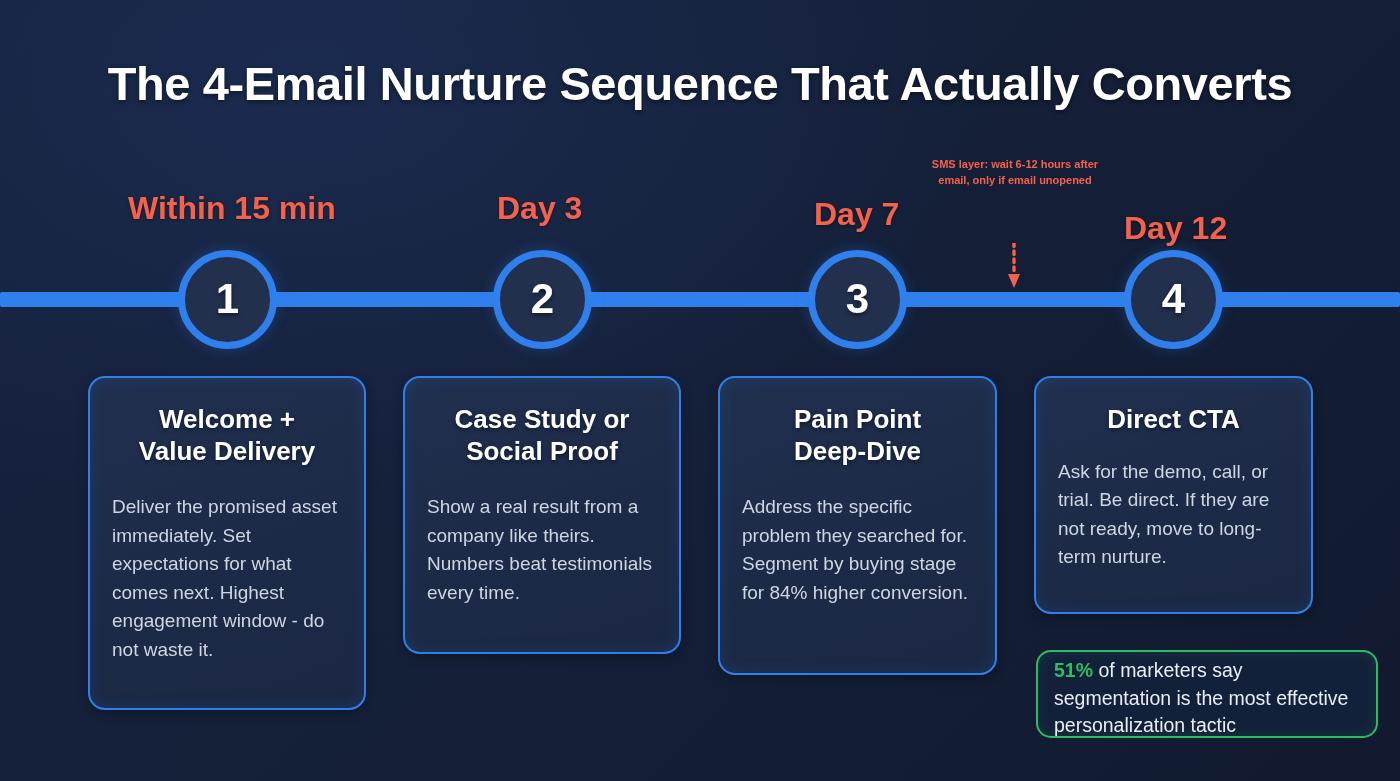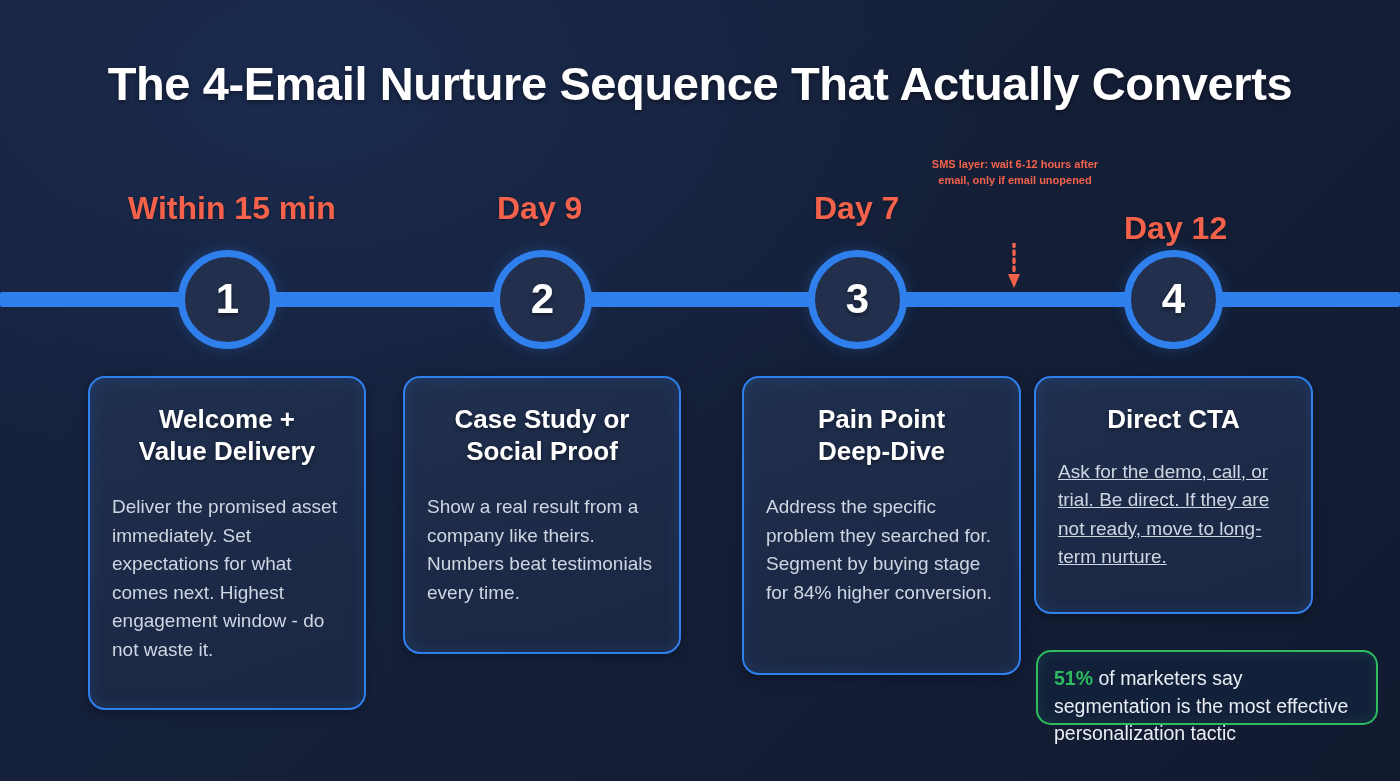--- a/index.html
+++ b/index.html
@@ -94,31 +94,31 @@
     line-height:1.22;
     text-shadow:0 2px 4px rgba(0,0,0,.4);
     white-space:pre-line;
   }
   .card-body {
     margin-top:26px;
     font-size:19px;
     line-height:1.5;
     color:#cfd6e2;
   }
-  .card-4 .card-body { margin-top:22px;text-decoration:underline; }
+  .card-4 .card-body { margin-top:22px; }
 
   
   .stat-box {
     position:absolute;
     left:1036px; top:650px;
-    width:342px; height:75px;
+    width:342px; height:88px;
     border:2.5px solid #2dbd60;
     border-radius:15px;
     background:#13203a;
-    padding:13px 16px;
+    padding:5px 16px;
     box-shadow:0 0 14px rgba(45,189,96,.14) inset;
   }
   .stat-text {
     font-size:19.5px;
     line-height:1.42;
     color:#e9edf4;
   }
   .stat-figure {
     color:#2dbd60;
     font-weight:bold;
@@ -127,22 +127,22 @@
 </head>
 <body>
 
 <div class="canvas">
 
   <div class="title">The 4-Email Nurture Sequence That Actually Converts</div>
 
   <div class="rail"></div>
 
   <div class="stage-label" style="left:128px; top:190px;">Within 15 min</div>
-  <div class="stage-label" style="left:497px; top:190px;">Day 9</div>
-  <div class="stage-label" style="left:814px; top:190px;">Day 7</div>
+  <div class="stage-label" style="left:497px; top:190px;">Day 3</div>
+  <div class="stage-label" style="left:814px; top:196px;">Day 7</div>
   <div class="stage-label" style="left:1124px; top:190px;margin-top:20px;">Day 12</div>
 
   <div class="node" style="left:178px; top:250px;">
     <span class="node-num">1</span>
   </div>
   <div class="node" style="left:493px; top:250px;">
     <span class="node-num">2</span>
   </div>
   <div class="node" style="left:808px; top:250px;">
     <span class="node-num">3</span>
@@ -162,21 +162,21 @@
 Social Proof</div>
     <div class="card-body">Show a real result from a company like theirs. Numbers beat testimonials every time.</div>
   </div>
 
   <div class="card card-1" style="left:88px; top:376px; width:278px; height:334px;">
     <div class="card-title">Welcome +
 Value Delivery</div>
     <div class="card-body">Deliver the promised asset immediately. Set expectations for what comes next. Highest engagement window - do not waste it.</div>
   </div>
 
-  <div class="card card-3" style="left:718px; top:376px; width:279px; height:299px;margin-left:24px;">
+  <div class="card card-3" style="left:718px; top:376px; width:279px; height:299px;">
     <div class="card-title">Pain Point
 Deep-Dive</div>
     <div class="card-body">Address the specific problem they searched for. Segment by buying stage for 84% higher conversion.</div>
   </div>
 
   <div class="card card-4" style="left:1034px; top:376px; width:279px; height:238px;">
     <div class="card-title">Direct CTA</div>
     <div class="card-body">Ask for the demo, call, or trial. Be direct. If they are not ready, move to long-term nurture.</div>
   </div>
 

